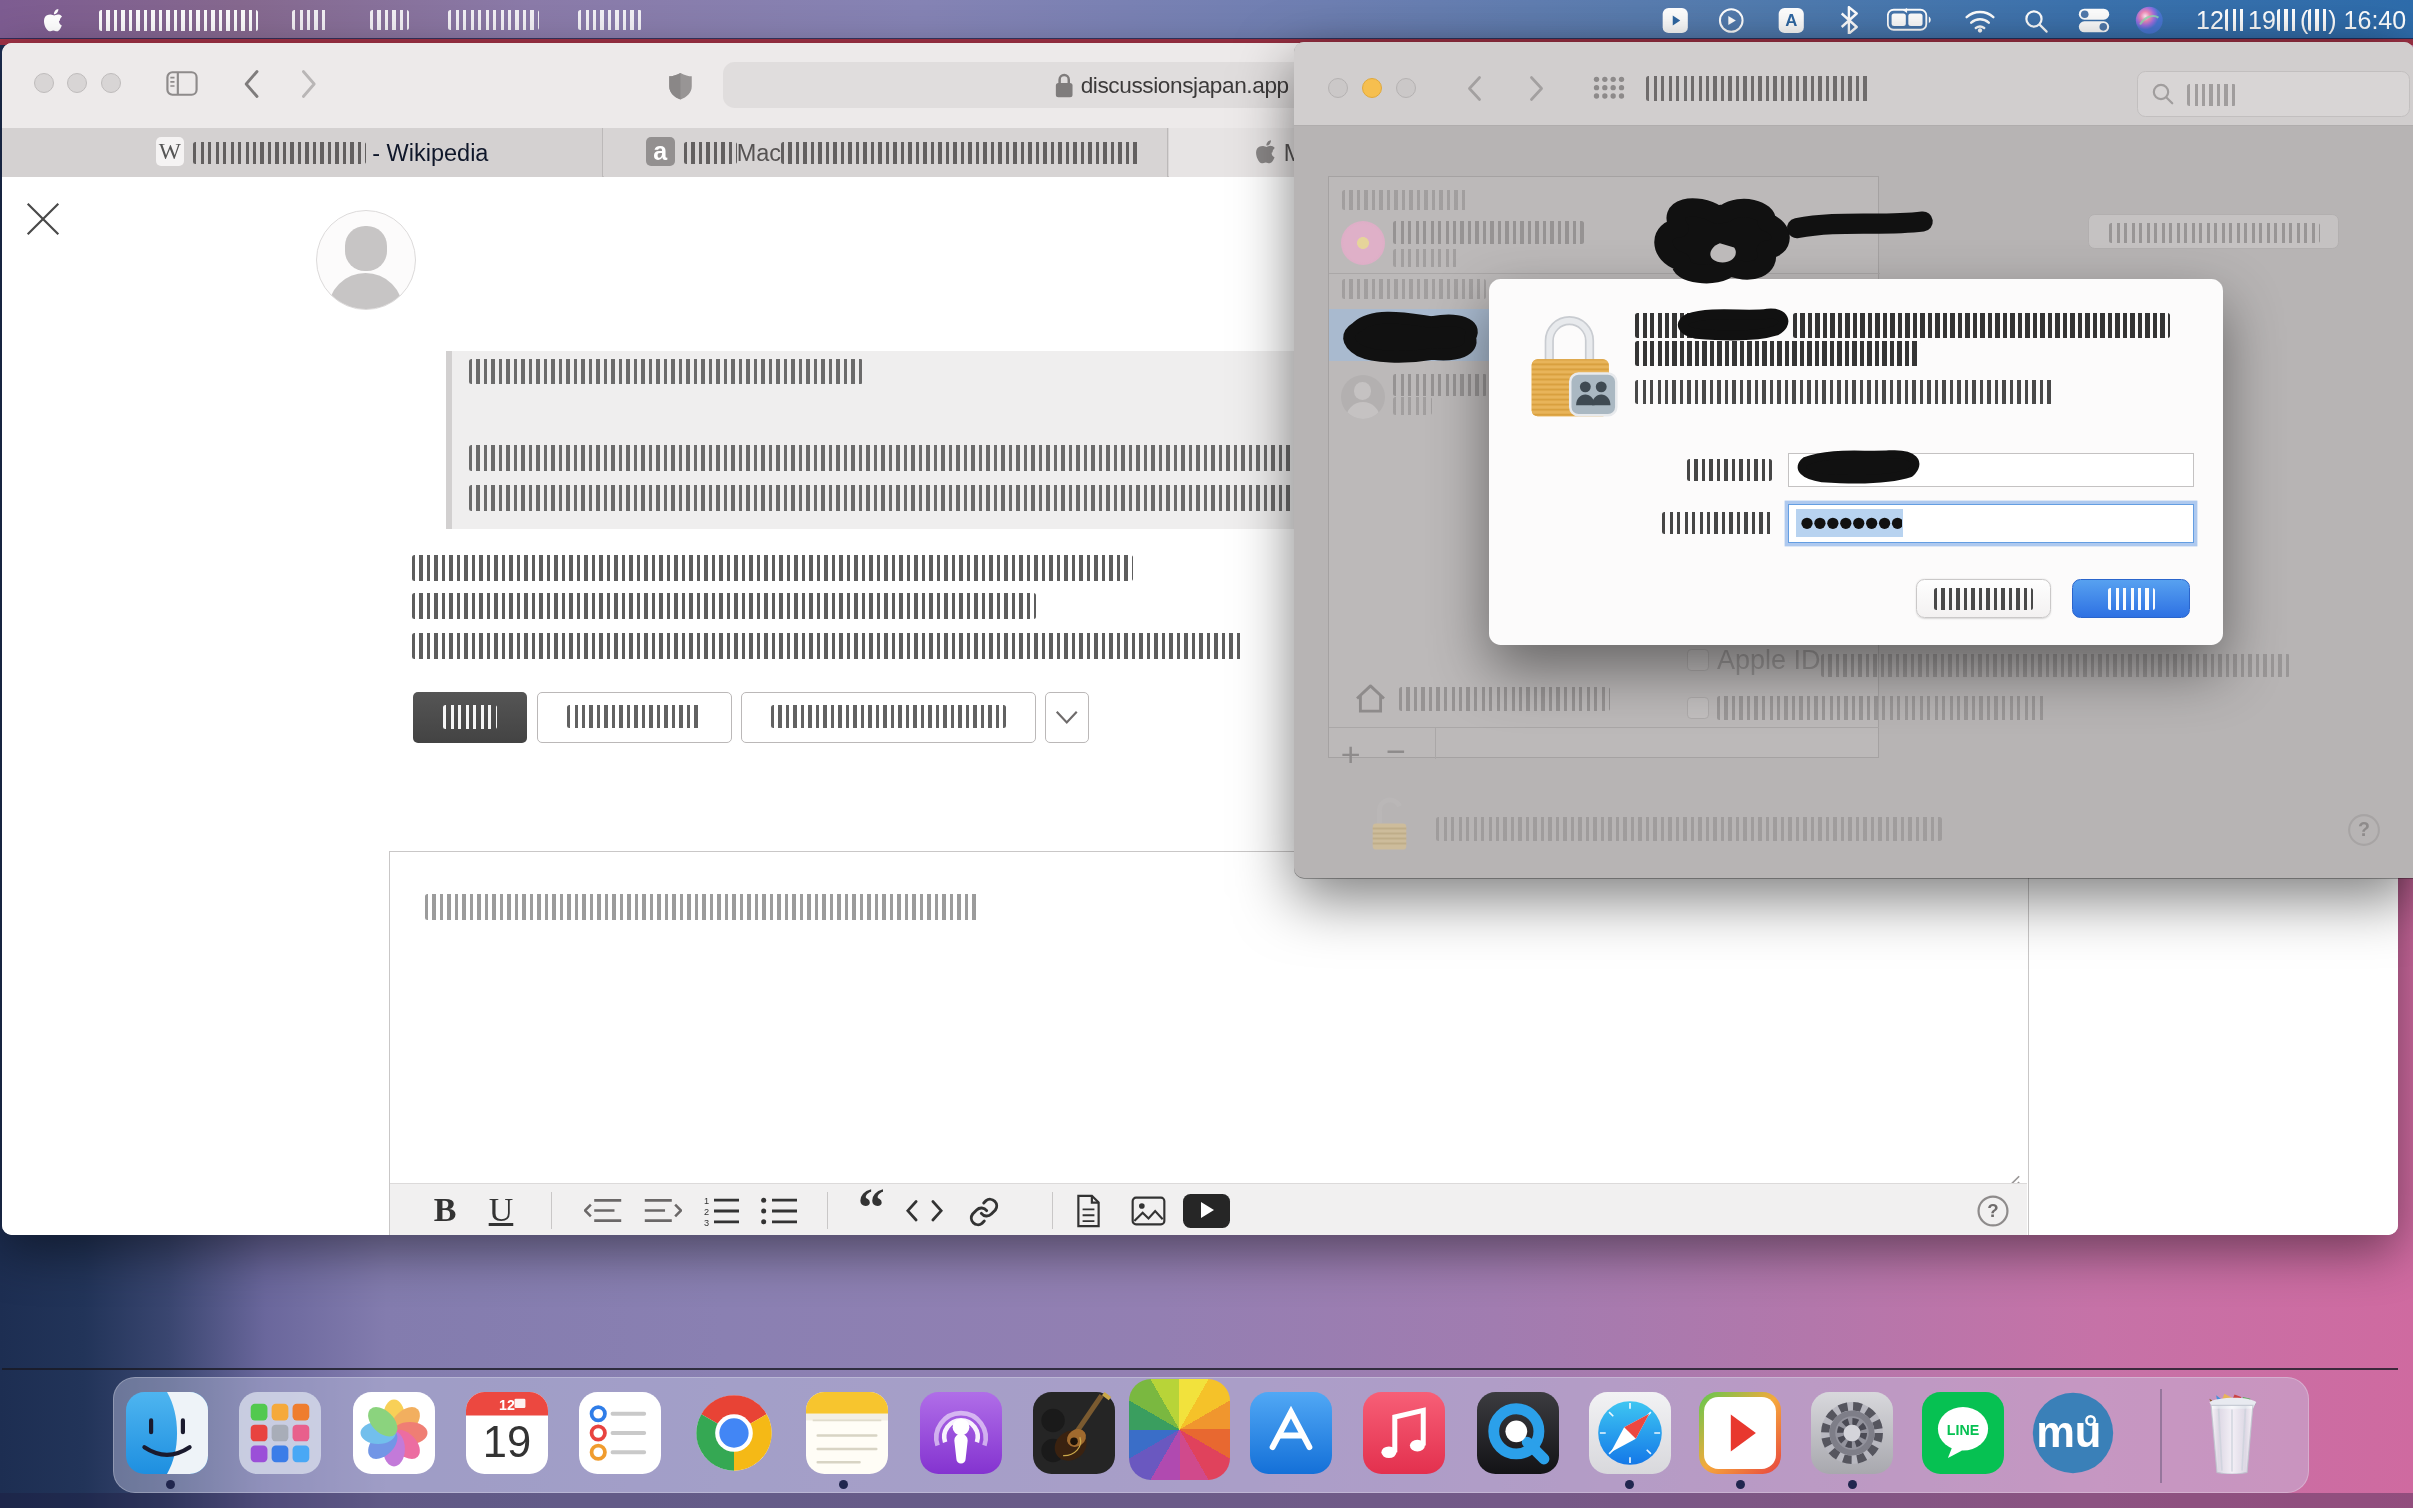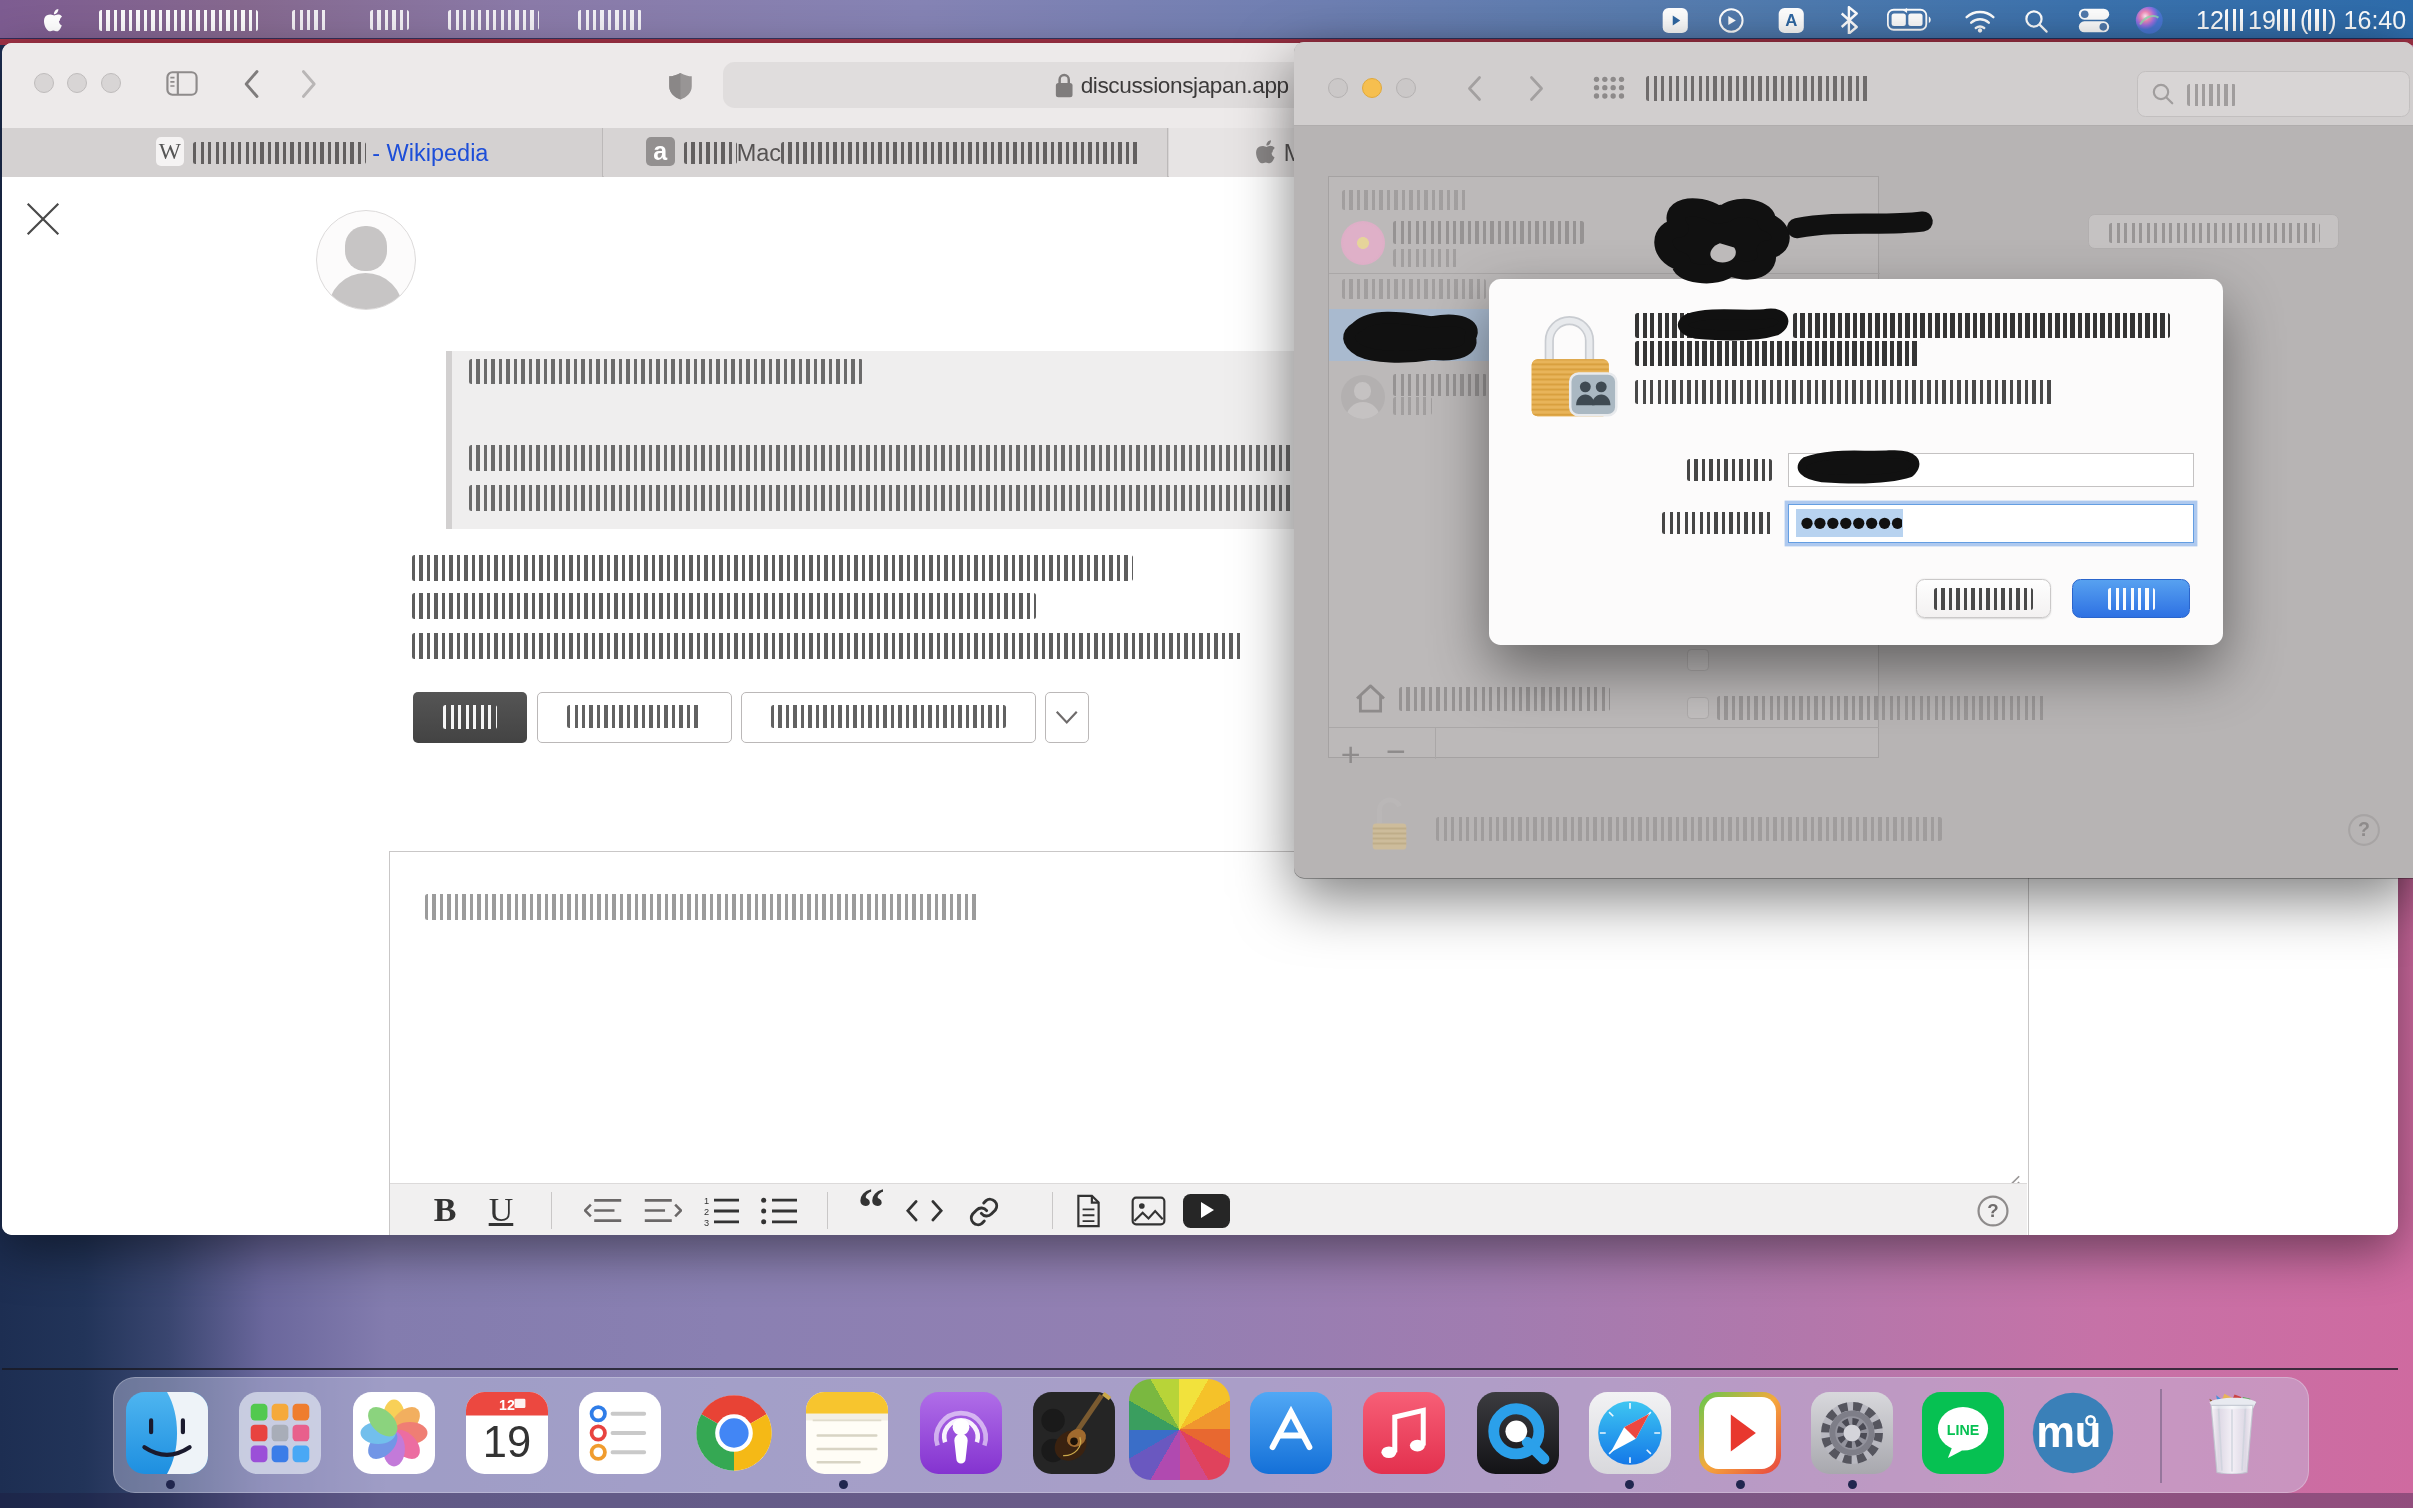--- a/index.html
+++ b/index.html
@@ -107,21 +107,21 @@
       </svg>
     <div class="abs" style="left:1079px;top:30px;font-size:22.6px;color:#3c3a3a;letter-spacing:-0.4px">discussionsjapan.app</div>
   </div>
   <div class="abs" id="sf-tabbar" style="left:0;top:85px;width:100%;height:49px;background:#d7d4d4;border-bottom:0.8px solid #c3c0c0">
     <div class="abs" style="left:0;top:0;width:600px;height:49px;background:#d4d1d1"></div>
     <div class="abs" style="left:600px;top:0;width:1.7px;height:49px;background:#bcb9b9"></div>
     <div class="abs" style="left:602px;top:0;width:563px;height:49px;background:#d7d4d4"></div>
     <div class="abs" style="left:1165px;top:0;width:1.7px;height:49px;background:#bcb9b9"></div>
     <div class="abs" style="left:1167px;top:0;width:1231px;height:49px;background:#e7e4e4"></div>
     <div class="abs" style="left:154px;top:9.2px;width:28.5px;height:28.5px;border-radius:5px;background:#f5f3f3;text-align:center;font-family:'Liberation Serif',serif;font-size:23.5px;color:#555;line-height:28.5px">W</div>
-    <div class="abs" style="left:191px;top:11.7px;white-space:nowrap;color:#1d4ed8"><span class="jt" style="width:173px;height:22px;color:rgba(86,83,83,.9)"></span><span style="font-size:23.5px;vertical-align:middle"> - Wikipedia</span></div>
+    <div class="abs" style="left:191px;top:11.7px;white-space:nowrap;color:#0f172a"><span class="jt" style="width:173px;height:22px;color:rgba(86,83,83,.9)"></span><span style="font-size:23.5px;vertical-align:middle"> - Wikipedia</span></div>
     <div class="abs" style="left:644px;top:9.2px;width:29px;height:29px;border-radius:5px;background:#939090;text-align:center;font-size:25px;color:#fff;line-height:29px;font-weight:bold">a</div>
     <div class="abs" style="left:682px;top:11.7px;white-space:nowrap"><span class="jt" style="width:53px;height:22.6px;color:rgba(86,83,83,.9)"></span><span style="font-size:23.5px;color:#565353;vertical-align:middle">Mac</span><span class="jt" style="width:360px;height:22.6px;color:rgba(86,83,83,.9)"></span></div>
     <svg class="abs" style="left:1254px;top:11px" width="22" height="25" viewBox="0 0 17 20">
         <path fill="#8a8787" d="M12.9 10.6c0-2.2 1.8-3.3 1.9-3.4-1-1.5-2.6-1.7-3.2-1.7-1.4-.1-2.7.8-3.3.8-.7 0-1.8-.8-3-.8C2.8 5.5 1.3 6.4.5 7.8c-1.6 2.8-.4 7 1.1 9.3.8 1.1 1.7 2.4 2.9 2.3 1.2 0 1.6-.7 3-.7s1.8.7 3 .7 2-1.1 2.8-2.2c.9-1.3 1.2-2.5 1.3-2.6-.1-.1-2.4-1-2.4-3.7zM10.7 3.9c.6-.8 1.1-1.9 1-3-.9 0-2.1.6-2.7 1.4-.6.7-1.1 1.8-1 2.9 1.1.1 2.1-.5 2.7-1.3z"></path>
       </svg>
     <div class="abs" style="left:1282px;top:11.7px;font-size:23.5px;color:#565353">M</div>
   </div>
   <div class="abs" id="sf-content" style="left:0;top:135px;width:100%;height:1192px;background:#fff">
 
     <svg class="abs" style="left:24px;top:24px" width="34" height="34" viewBox="0 0 40 40">
@@ -277,20 +277,21 @@
     <div class="abs" style="left:0;top:550px;width:550px;height:0.8px;background:#aaa7a7"></div>
     <div class="abs" style="left:11.7px;top:558px;font-size:34px;color:#8e8b8b">+</div>
     <div class="abs" style="left:57px;top:555px;font-size:34px;color:#8e8b8b">−</div>
     <div class="abs" style="left:106px;top:551px;width:0.8px;height:31px;background:#aaa7a7"></div>
   </div>
 
   <div class="abs" style="left:794px;top:172px;width:251px;height:35px;border-radius:6.7px;background:#c5c2c2;border:0.8px solid #b2afaf">
       <span class="jt" style="position:absolute;left:20px;top:7.5px;width:211px;height:20px;color:rgba(150,147,147,.95)"></span>
     </div>
   <div class="abs" style="left:393px;top:607px;width:22px;height:22px;border-radius:4.2px;background:#c2bfbf;border:0.8px solid #aeabab"></div>
+  <div class="abs" style="left:423px;top:603px;white-space:nowrap"><span style="font-size:27px;color:#9a9797">Apple ID</span><span class="jt" style="width:469px;height:23.5px;color:rgba(152,149,149,.95)"></span></div>
   <div class="abs" style="left:393px;top:655px;width:22px;height:22px;border-radius:4.2px;background:#c2bfbf;border:0.8px solid #aeabab"></div>
   <span class="jt abs" style="left:423px;top:654px;width:329px;height:23.5px;color:rgba(152,149,149,.95)"></span>
 
   <svg class="abs" style="left:72px;top:753px" width="47" height="57" viewBox="0 0 56 68">
       <path d="M16 34V18a12.5 12.5 0 0124-4.5" fill="none" stroke="#bab7b7" stroke-width="6"></path>
       <rect x="8" y="34" width="40" height="31" rx="4" fill="#cdbc9b"></rect>
       <path d="M8 40h40M8 46h40M8 52h40M8 58h40" stroke="#bfad89" stroke-width="2.4"></path>
     </svg>
   <span class="jt abs" style="left:142px;top:775px;width:506px;height:24px;color:rgba(158,155,155,.95)"></span>
   <svg class="abs" style="left:1053px;top:771px" width="34" height="34" viewBox="0 0 40 40">

